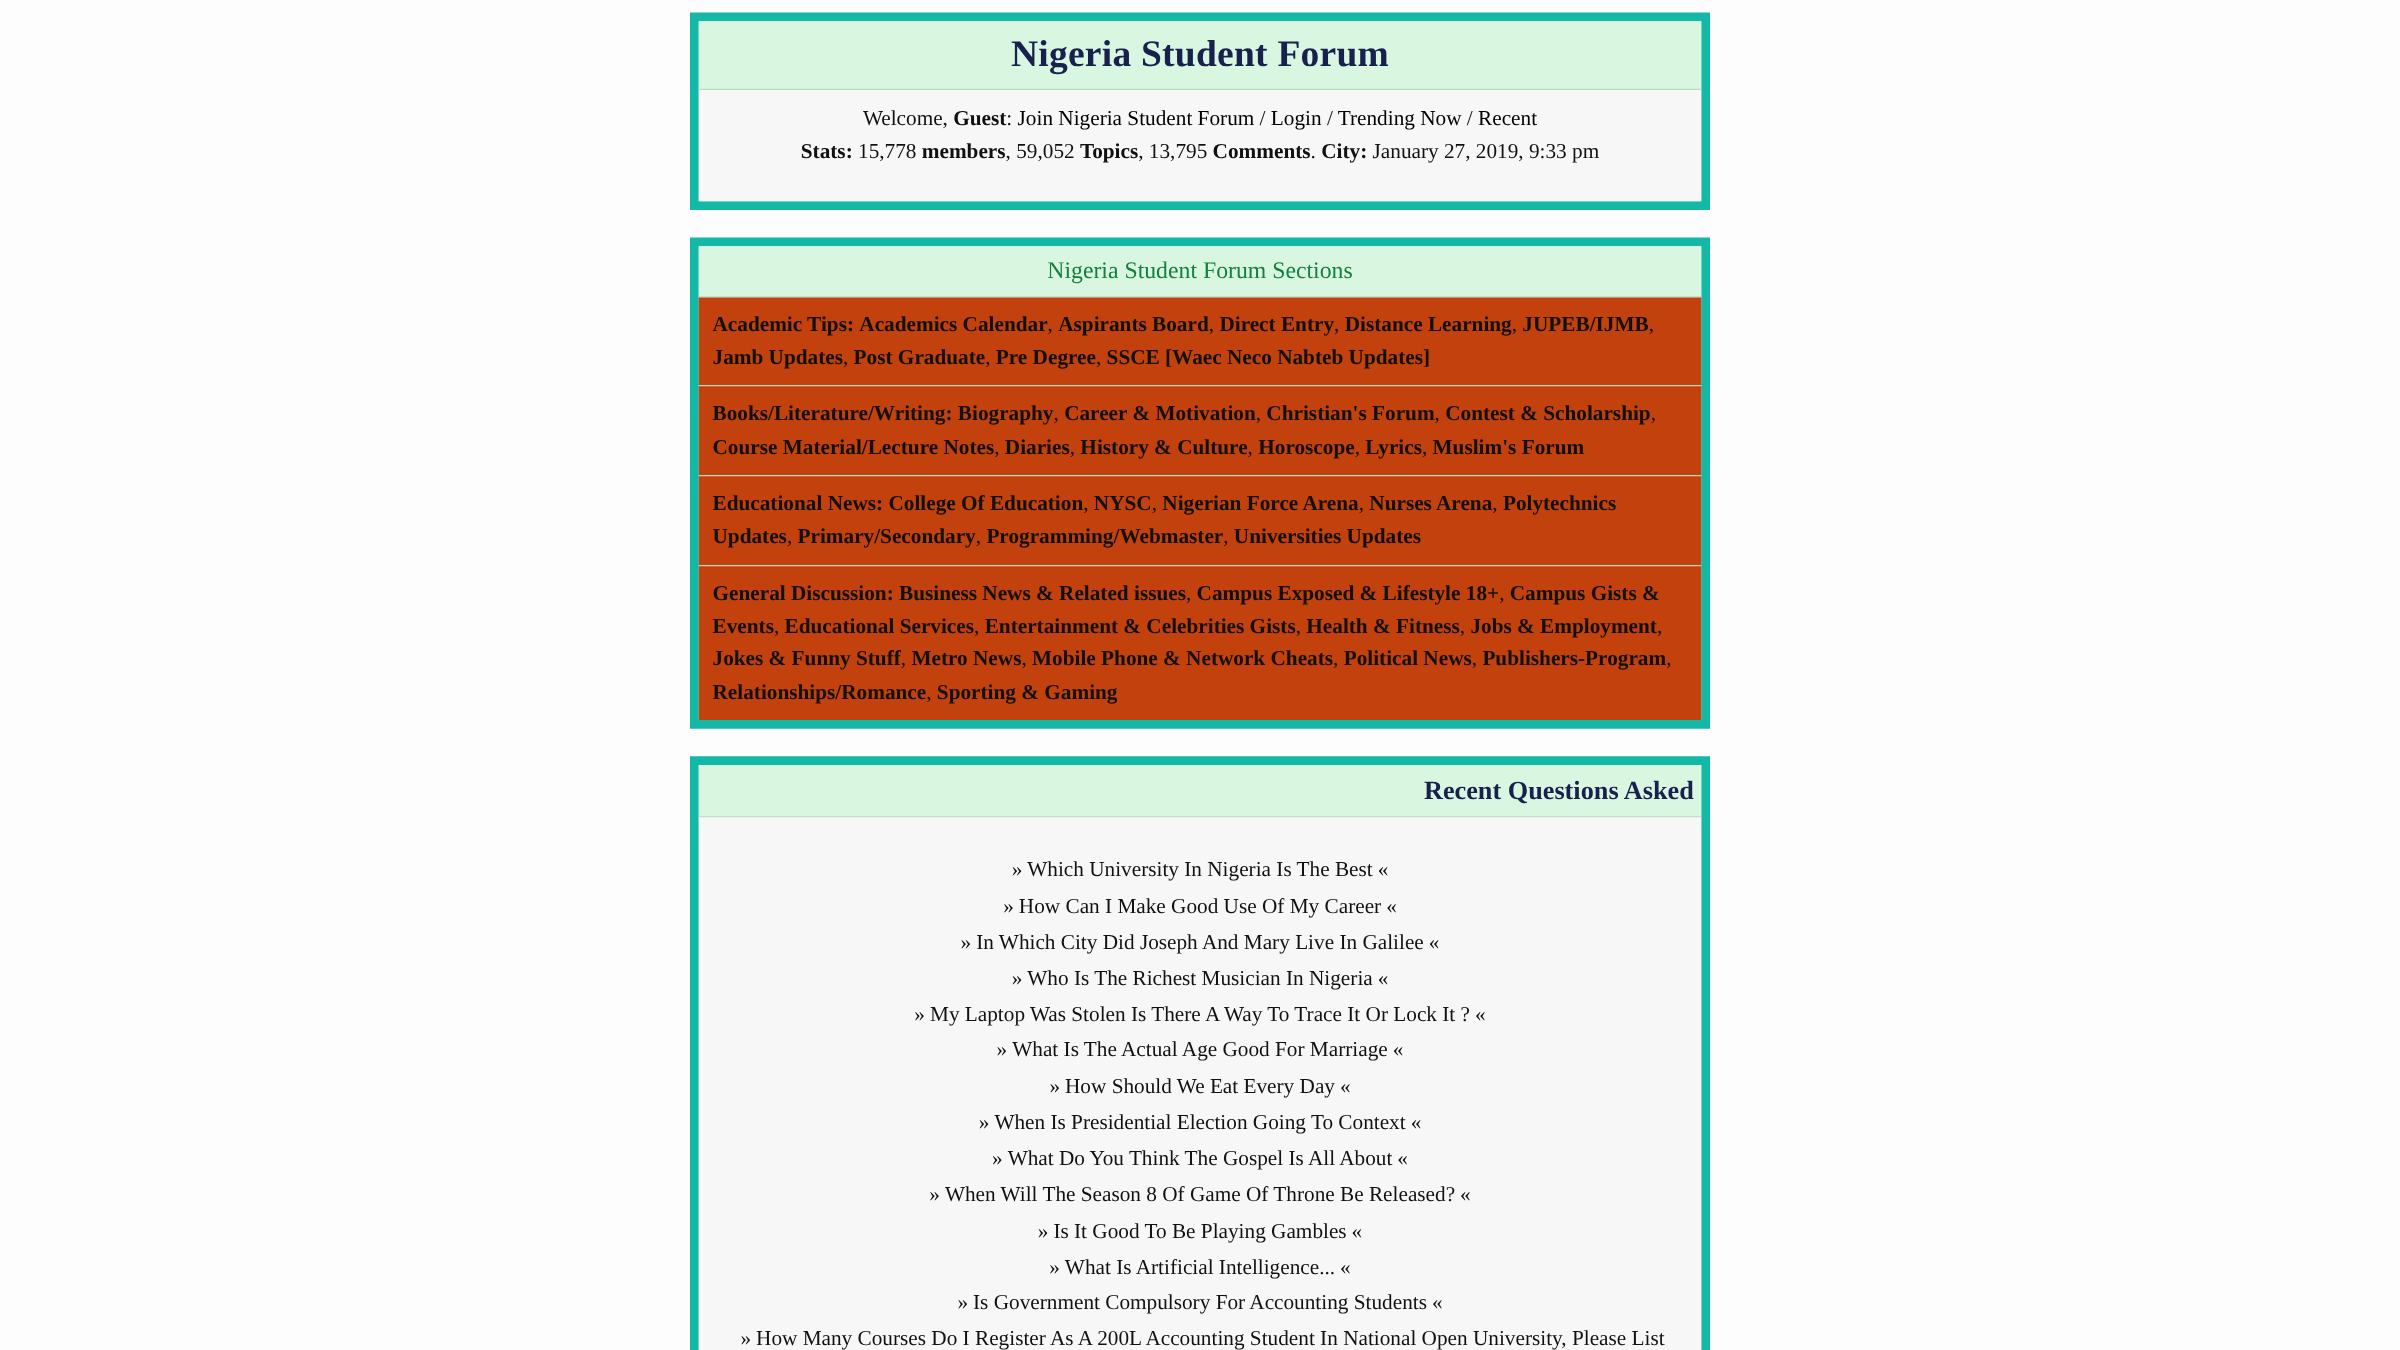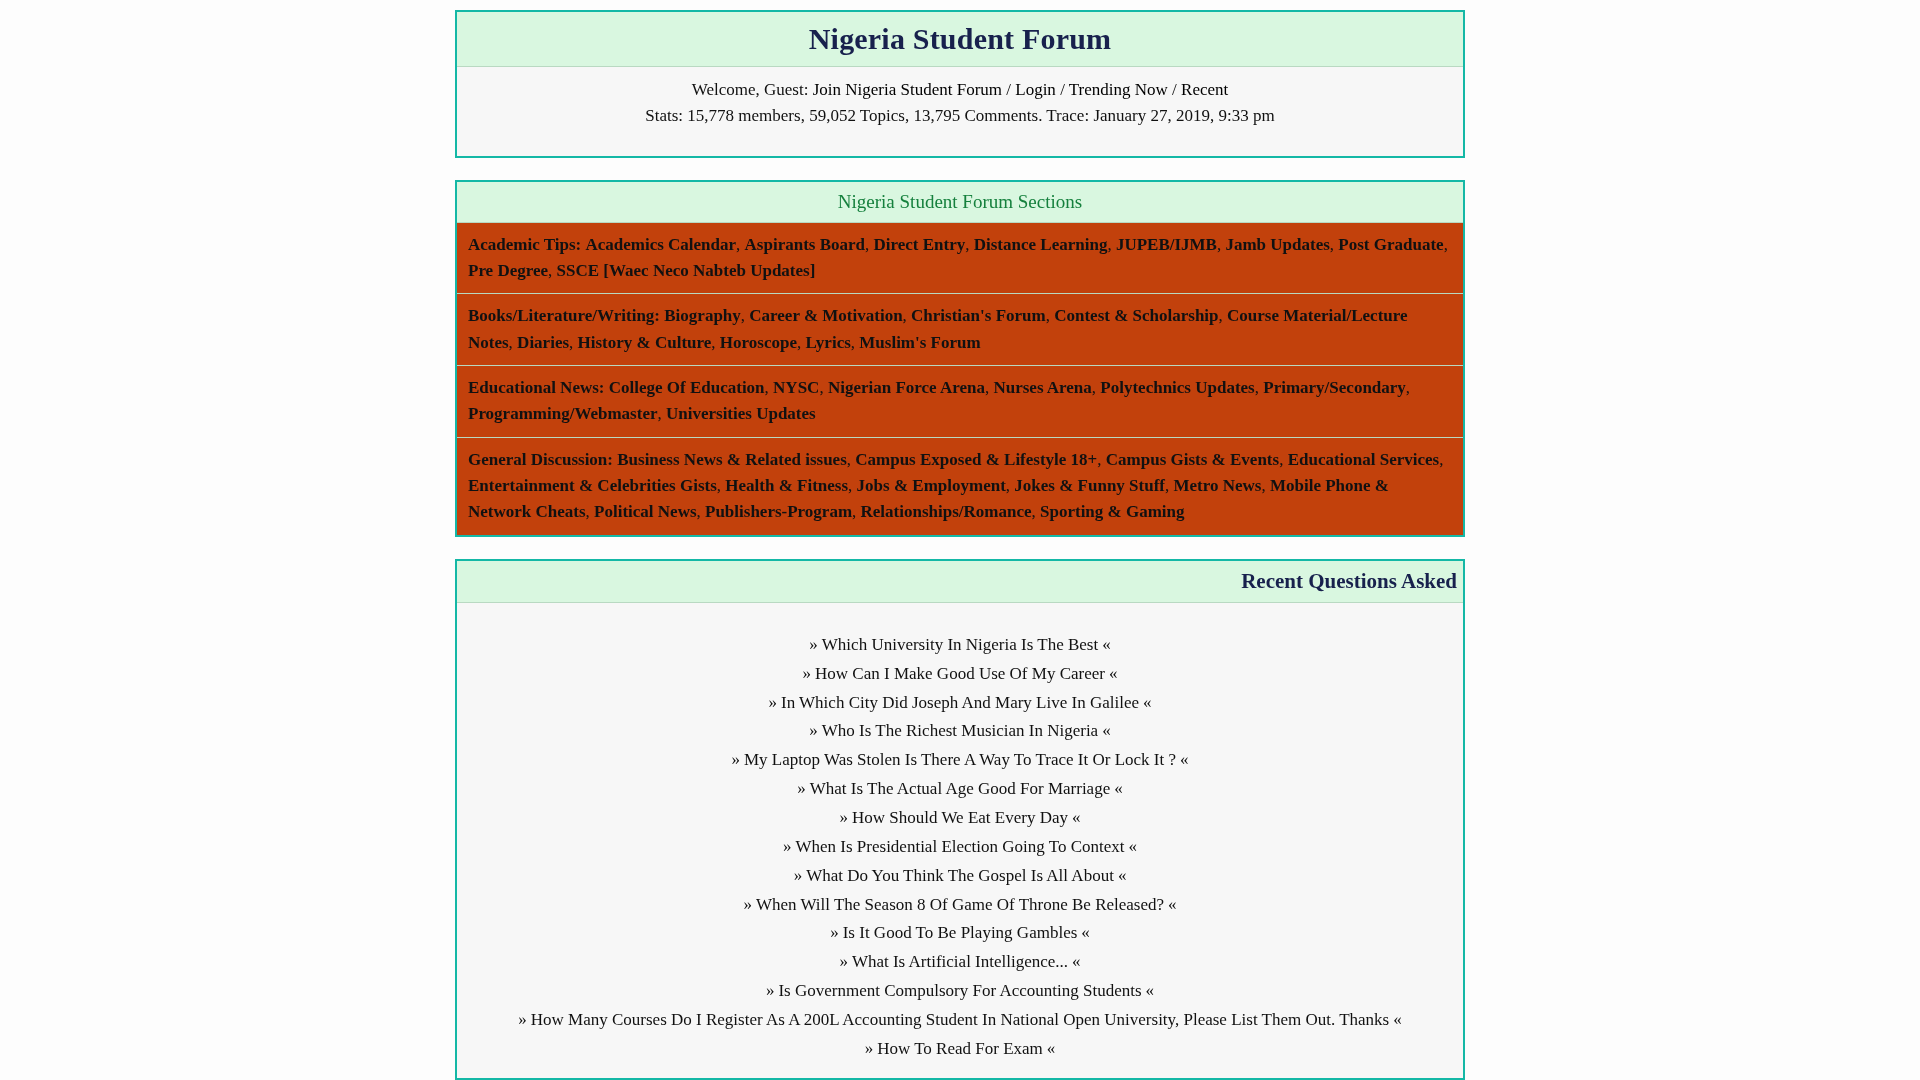--- a/index.html
+++ b/index.html
@@ -13,23 +13,23 @@
     font-size: 17px;
     color: #111111;
   }
   .page {
     width: 1920px;
     margin: 0 auto;
     padding-top: 10px;
     box-sizing: border-box;
   }
   .panel {
-    width: 1010px;
+    width: 816px;
     margin: 0 auto 22px auto;
-    border: 2px solid #14b8a6;
+    border: 7px solid #14b8a6;
     background: #f7f7f7;
     box-sizing: border-box;
   }
   .panel-header {
     background: #d9f7e0;
     border-bottom: 1px solid #b9d9c2;
     text-align: center;
     padding: 10px 6px;
   }
   .title-main {
@@ -38,21 +38,21 @@
     color: #18214d;
     letter-spacing: 0.2px;
   }
   .welcome-box {
     background: #f7f7f7;
     padding: 10px 8px 26px 8px;
     text-align: center;
     line-height: 1.55;
     font-size: 17px;
   }
-  .welcome-box b { font-weight: normal; }
+  .welcome-box b { font-weight: bold; }
   .welcome-box a {
     color: #000000;
     text-decoration: none;
   }
   .sep { color: #111111; }
 
   .sections-header {
     background: #d9f7e0;
     border-bottom: 1px solid #b9d9c2;
     text-align: center;
@@ -118,21 +118,21 @@
     </div>
     <div class="welcome-box">
       <div>
         <span>Welcome, </span><b>Guest</b><span>: </span><a href="#">Join Nigeria Student Forum</a><span class="sep"> / </span><a href="#">Login</a><span class="sep"> / </span><a href="#">Trending Now</a><span class="sep"> / </span><a href="#">Recent</a>
       </div>
       <div>
         <b>Stats:</b>
         <span>15,778</span>
         <b>members</b><span>, </span><span>59,052</span>
         <b>Topics</b><span>, </span><span>13,795</span>
-        <b>Comments</b><span>. </span><b>Trace:</b>
+        <b>Comments</b><span>. </span><b>City:</b>
         <span>January 27, 2019, 9:33 pm</span>
       </div>
     </div>
   </div>
 
   <div class="panel">
     <div class="sections-header">Nigeria Student Forum Sections</div>
     <div id="sections-list">
         <div class="section-row"><span class="cat">Academic Tips:</span> <a href="#">Academics Calendar</a><span>, </span><a href="#">Aspirants Board</a><span>, </span><a href="#">Direct Entry</a><span>, </span><a href="#">Distance Learning</a><span>, </span><a href="#">JUPEB/IJMB</a><span>, </span><a href="#">Jamb Updates</a><span>, </span><a href="#">Post Graduate</a><span>, </span><a href="#">Pre Degree</a><span>, </span><a href="#">SSCE [Waec Neco Nabteb Updates]</a></div>
         <div class="section-row"><span class="cat">Books/Literature/Writing:</span> <a href="#">Biography</a><span>, </span><a href="#">Career &amp; Motivation</a><span>, </span><a href="#">Christian's Forum</a><span>, </span><a href="#">Contest &amp; Scholarship</a><span>, </span><a href="#">Course Material/Lecture Notes</a><span>, </span><a href="#">Diaries</a><span>, </span><a href="#">History &amp; Culture</a><span>, </span><a href="#">Horoscope</a><span>, </span><a href="#">Lyrics</a><span>, </span><a href="#">Muslim's Forum</a></div>

